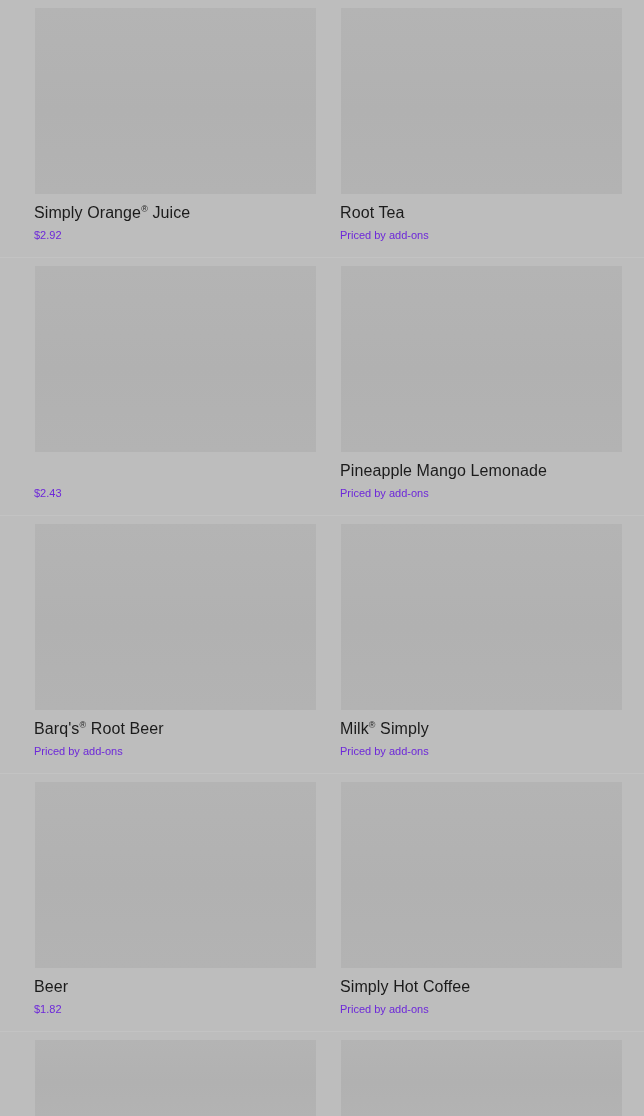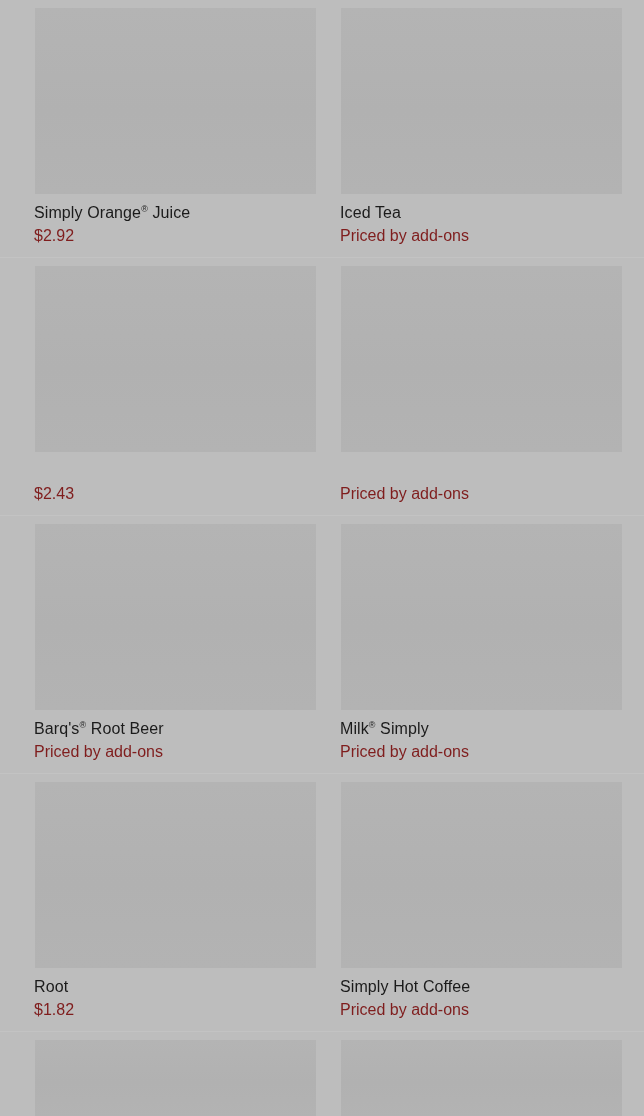--- a/index.html
+++ b/index.html
@@ -69,23 +69,23 @@
   .card-title sup {
     font-size: 9px;
     vertical-align: super;
     line-height: 0;
   }
 
   .card-price {
     position: absolute;
     left: 3px;
     top: 33px;
-    font-size: 16px;
+    font-size: 11px;
     line-height: 17px;
-    color: #7f1d1d;
+    color: #6d28d9;
     white-space: nowrap;
   }
 
   .divider {
     position: absolute;
     left: 0;
     width: 644px;
     height: 1px;
     background: rgba(255,255,255,0.10);
   }
@@ -99,37 +99,38 @@
     <div class="card-image"></div>
     <div class="card-body">
       <div class="card-title"><span>Simply Orange</span><sup>®</sup><span> Juice</span></div>
       <div class="card-price">$2.92</div>
     </div>
   </div>
 
   <div class="menu-card col-right" style="top:8px;">
     <div class="card-image"></div>
     <div class="card-body">
-      <div class="card-title"><span>Iced Tea</span><sup></sup><span></span></div>
+      <div class="card-title"><span>Root Tea</span><sup></sup><span></span></div>
       <div class="card-price">Priced by add-ons</div>
     </div>
   </div>
 
   <div class="divider" style="top:257px;"></div>
 
   <div class="menu-card col-left" style="top:266px;">
     <div class="card-image"></div>
     <div class="card-body">
       <div class="card-price">$2.43</div>
     </div>
   </div>
 
   <div class="menu-card col-right" style="top:266px;">
     <div class="card-image"></div>
     <div class="card-body">
+      <div class="card-title"><span>Pineapple Mango Lemonade</span><sup></sup><span></span></div>
       <div class="card-price">Priced by add-ons</div>
     </div>
   </div>
 
   <div class="divider" style="top:515px;"></div>
 
   <div class="menu-card col-left" style="top:524px;">
     <div class="card-image"></div>
     <div class="card-body">
       <div class="card-title"><span>Barq's</span><sup>®</sup><span> Root Beer</span></div>
@@ -143,21 +144,21 @@
       <div class="card-title"><span>Milk</span><sup>®</sup><span> Simply</span></div>
       <div class="card-price">Priced by add-ons</div>
     </div>
   </div>
 
   <div class="divider" style="top:773px;"></div>
 
   <div class="menu-card col-left" style="top:782px;">
     <div class="card-image"></div>
     <div class="card-body">
-      <div class="card-title"><span>Root</span><sup></sup><span></span></div>
+      <div class="card-title"><span>Beer</span><sup></sup><span></span></div>
       <div class="card-price">$1.82</div>
     </div>
   </div>
 
   <div class="menu-card col-right" style="top:782px;">
     <div class="card-image"></div>
     <div class="card-body">
       <div class="card-title"><span>Simply Hot Coffee</span><sup></sup><span></span></div>
       <div class="card-price">Priced by add-ons</div>
     </div>

